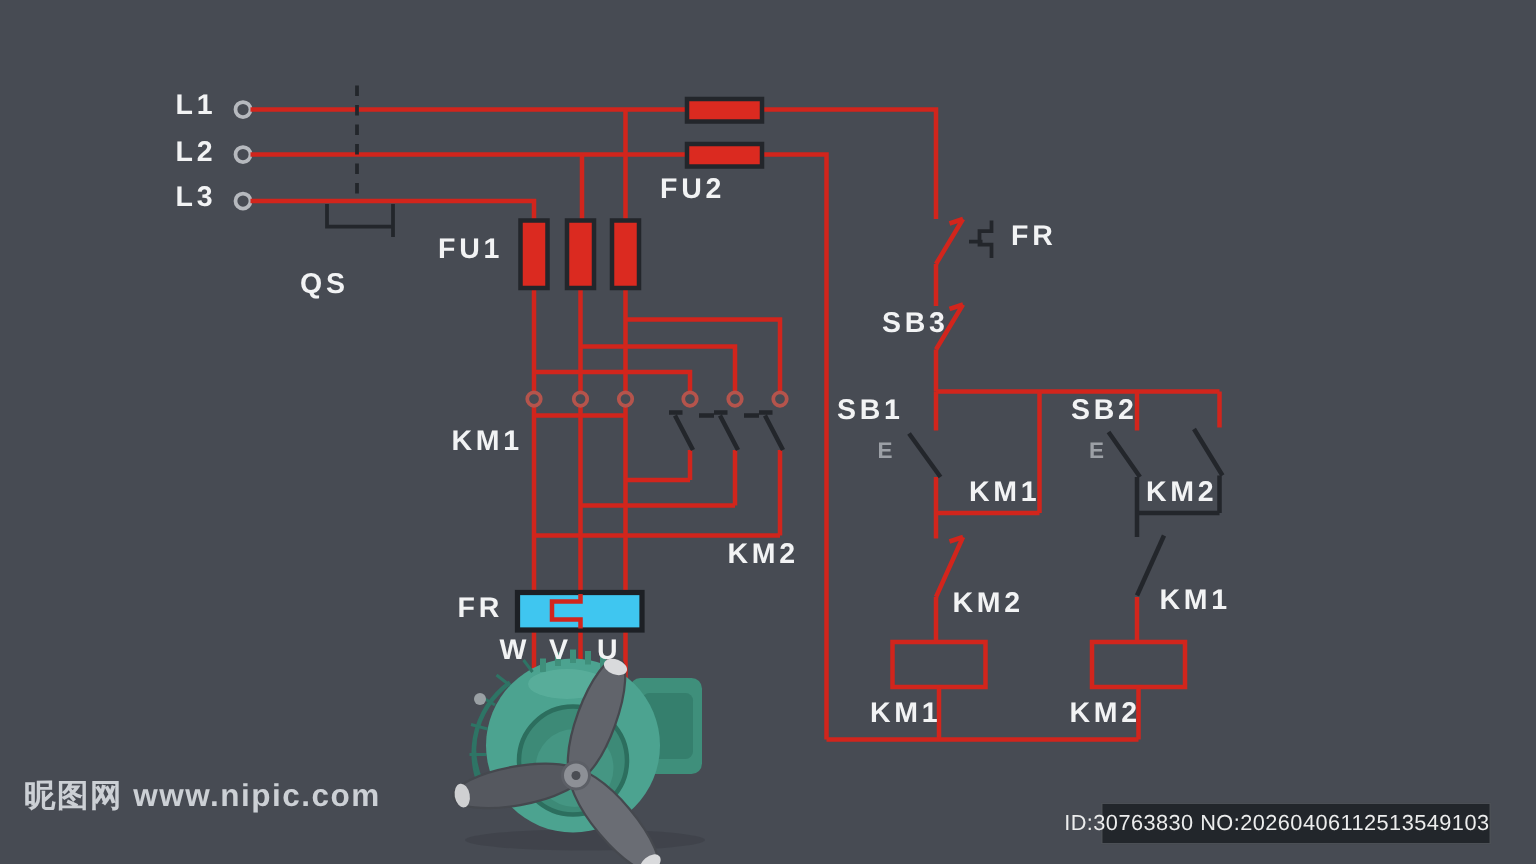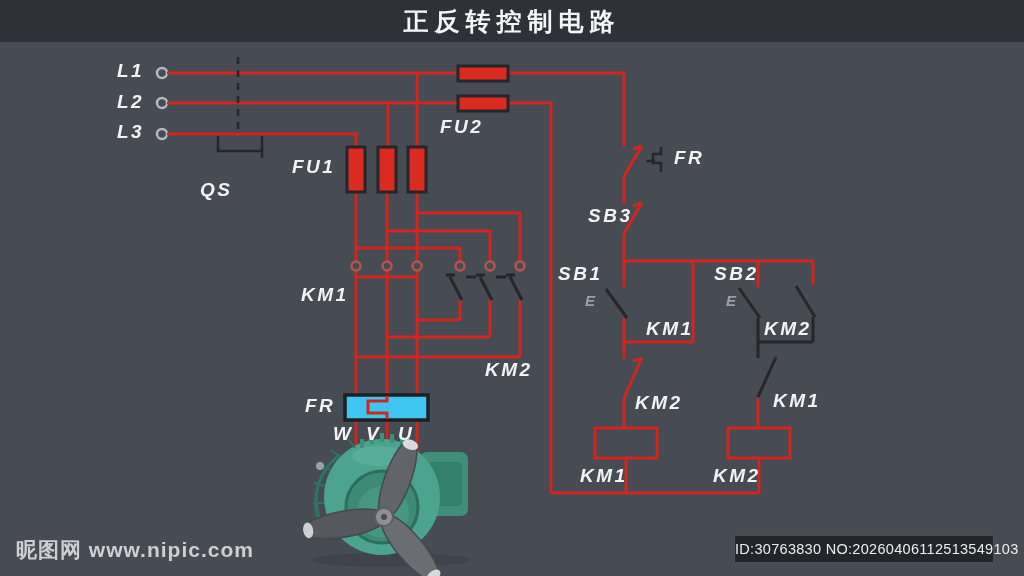--- a/index.html
+++ b/index.html
@@ -11,46 +11,43 @@
   .titlebar{
     position:absolute;left:0;top:0;width:1024px;height:42px;
     background:#2e3138;display:flex;align-items:center;justify-content:center;
   }
   .titlebar .title{
     color:#f5f6f7;font-size:25px;font-weight:bold;letter-spacing:6px;
   }
   svg.circuit{position:absolute;left:0;top:0;}
   .lbl{
     position:absolute;color:#f2f3f4;font-size:19px;font-weight:bold;
-    letter-spacing:2.5px;line-height:1;white-space:nowrap;font-style:italic;
+    letter-spacing:2.5px;line-height:1;white-space:nowrap;
   }
   .lbl.small{font-size:15px;color:#9ca0a6;letter-spacing:0;}
   .watermark{
-    position:absolute;left:16px;top:536px;color:#ccd0d5;font-size:21px;
+    position:absolute;left:16px;top:516px;color:#ccd0d5;font-size:21px;
     font-weight:bold;letter-spacing:1px;white-space:nowrap;
   }
   .caption{
     position:absolute;left:550px;top:530px;color:#f4f5f6;font-size:21px;
     font-weight:bold;letter-spacing:4px;white-space:nowrap;
   }
   .idbox{
     position:absolute;left:734px;top:535px;width:258px;height:26px;
     background:rgba(10,13,17,0.60);border:1px solid rgba(200,205,210,0.25);
-    display:flex;align-items:center;justify-content:flex-start;
+    display:flex;align-items:center;justify-content:flex-end;
     color:#eceded;font-size:14.5px;letter-spacing:0.3px;white-space:nowrap;
   }
 </style>
 </head>
 <body>
 
 <div class="stage">
 
-  <div class="titlebar">
-    <span class="title">正反转控制电路</span>
-  </div>
 
   <svg class="circuit" width="1024" height="576" viewBox="0 0 1024 576">
 
     <g fill="none" stroke="#b6b9be" stroke-width="2.5">
       <circle cx="162" cy="73" r="5"></circle>
       <circle cx="162" cy="103" r="5"></circle>
       <circle cx="162" cy="134" r="5"></circle>
     </g>
 
     <g fill="none" stroke="#d2251c" stroke-width="3">

